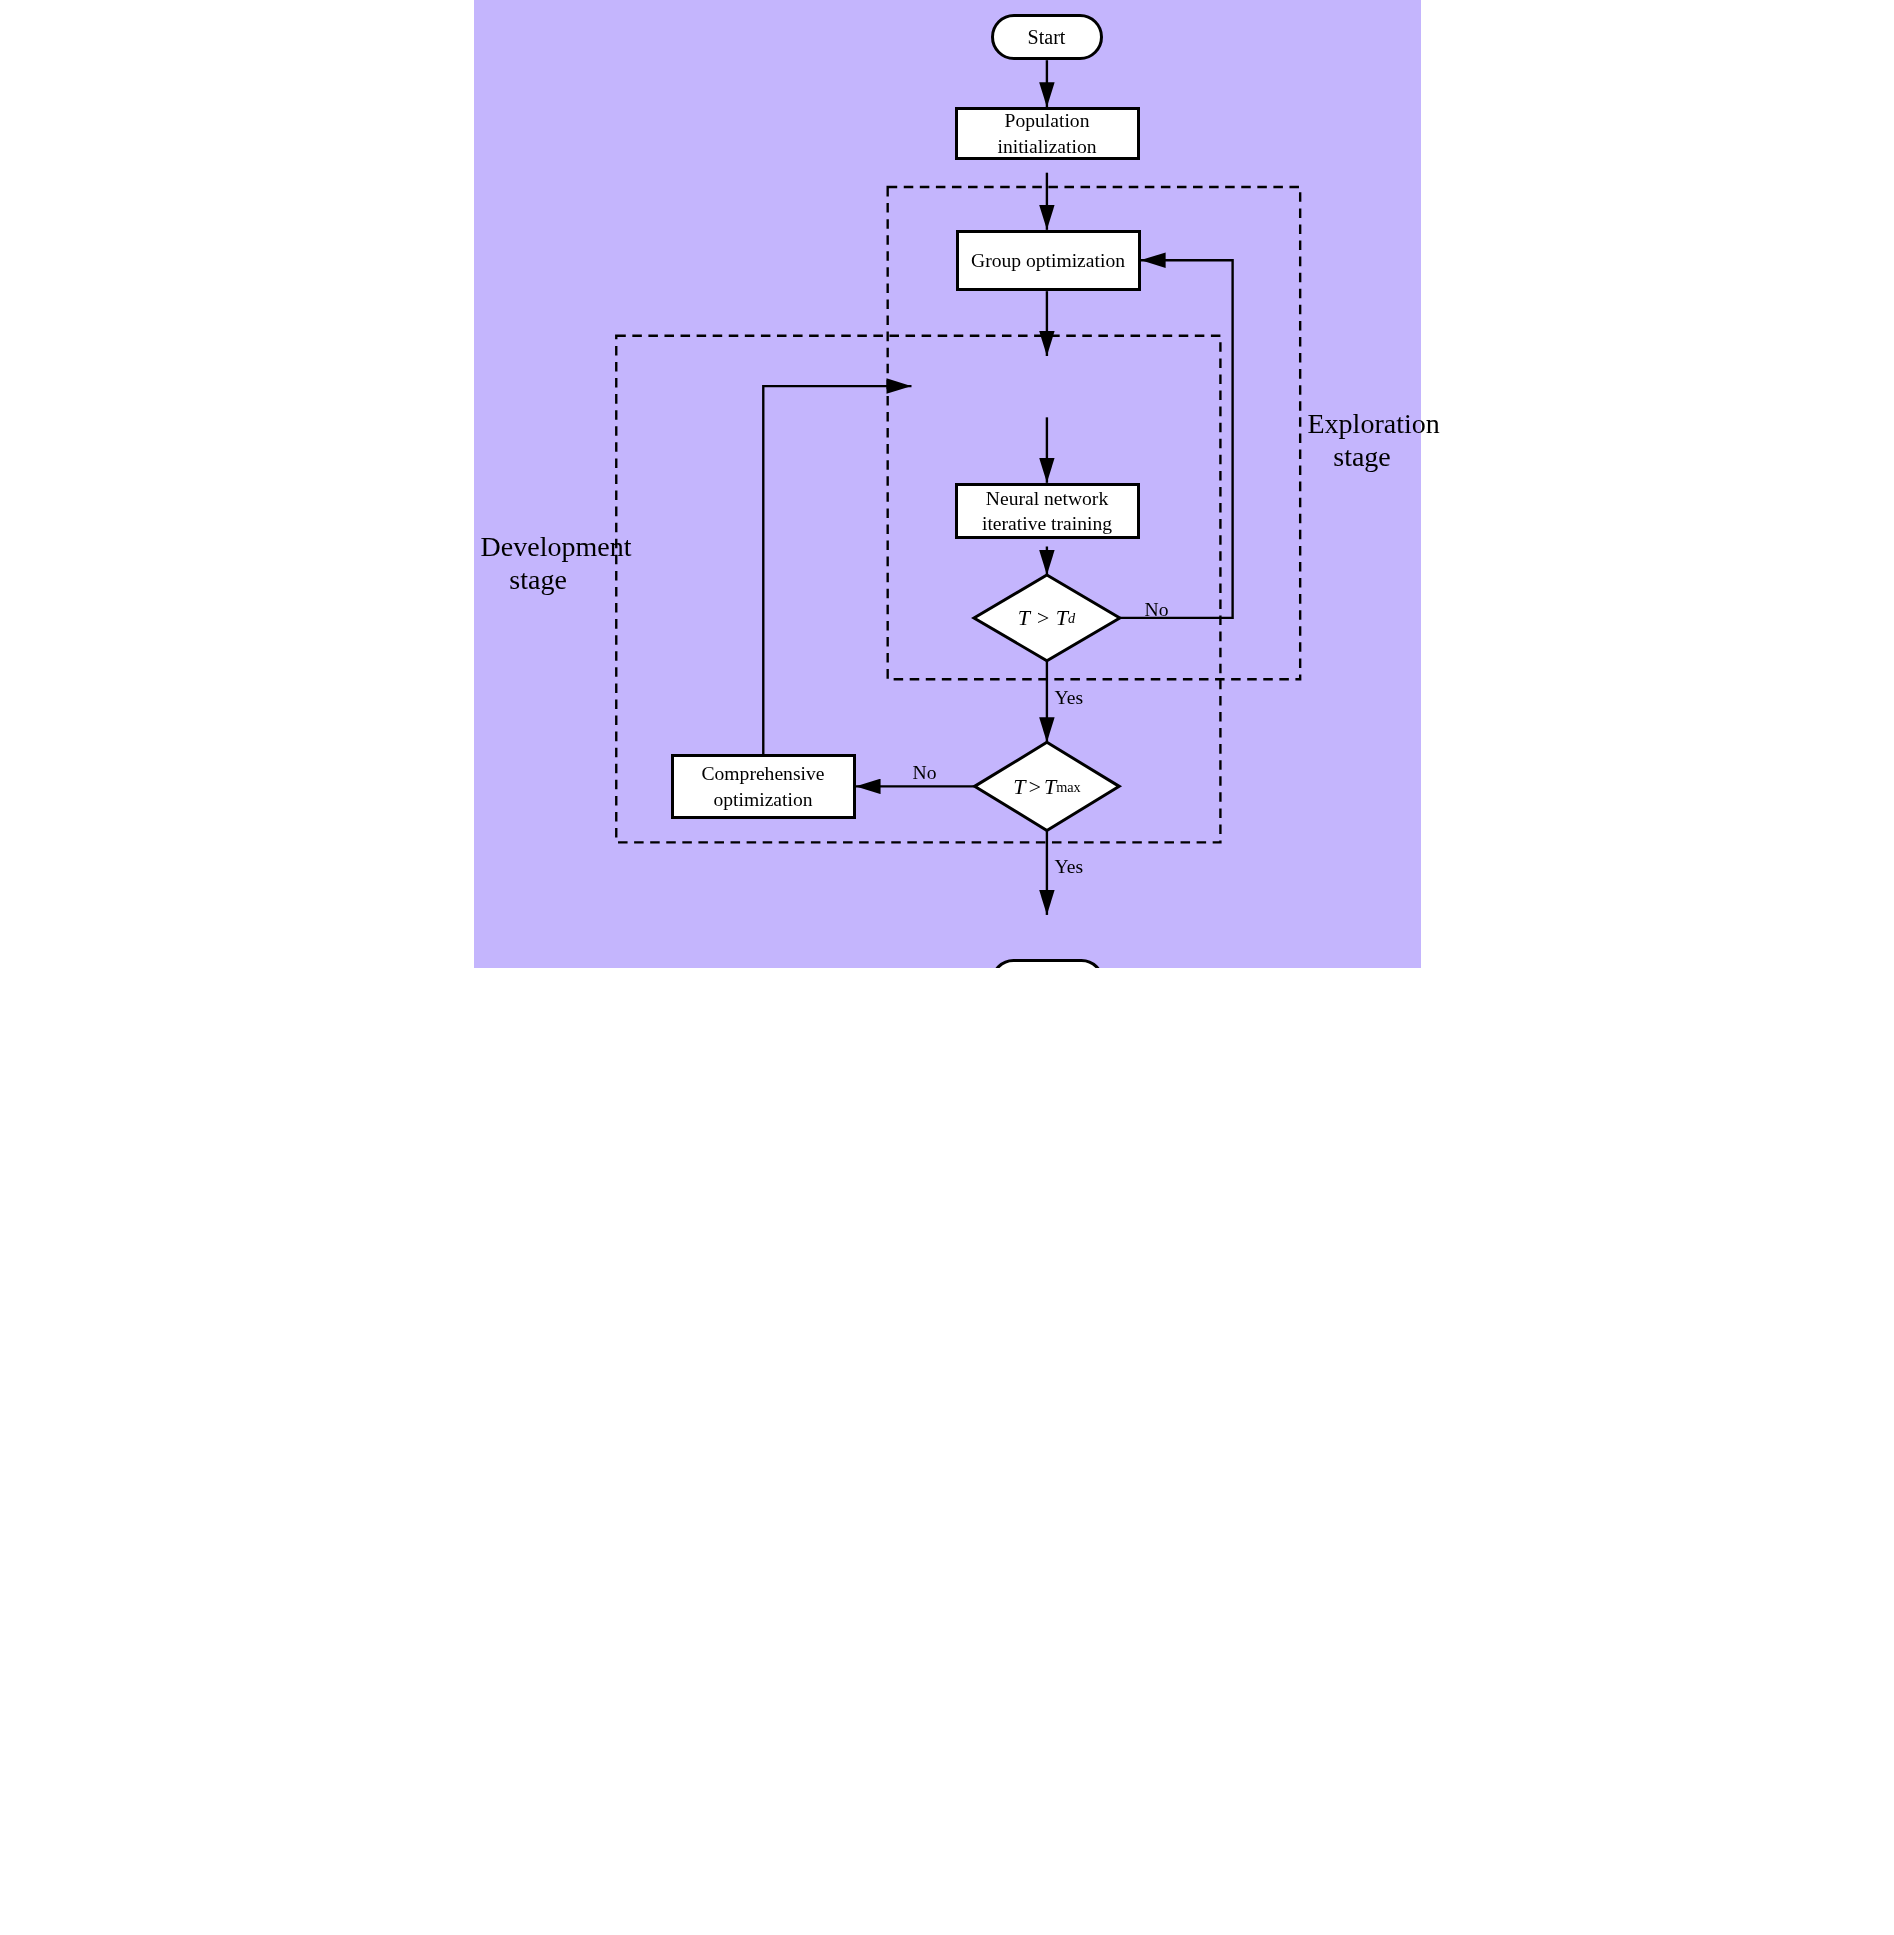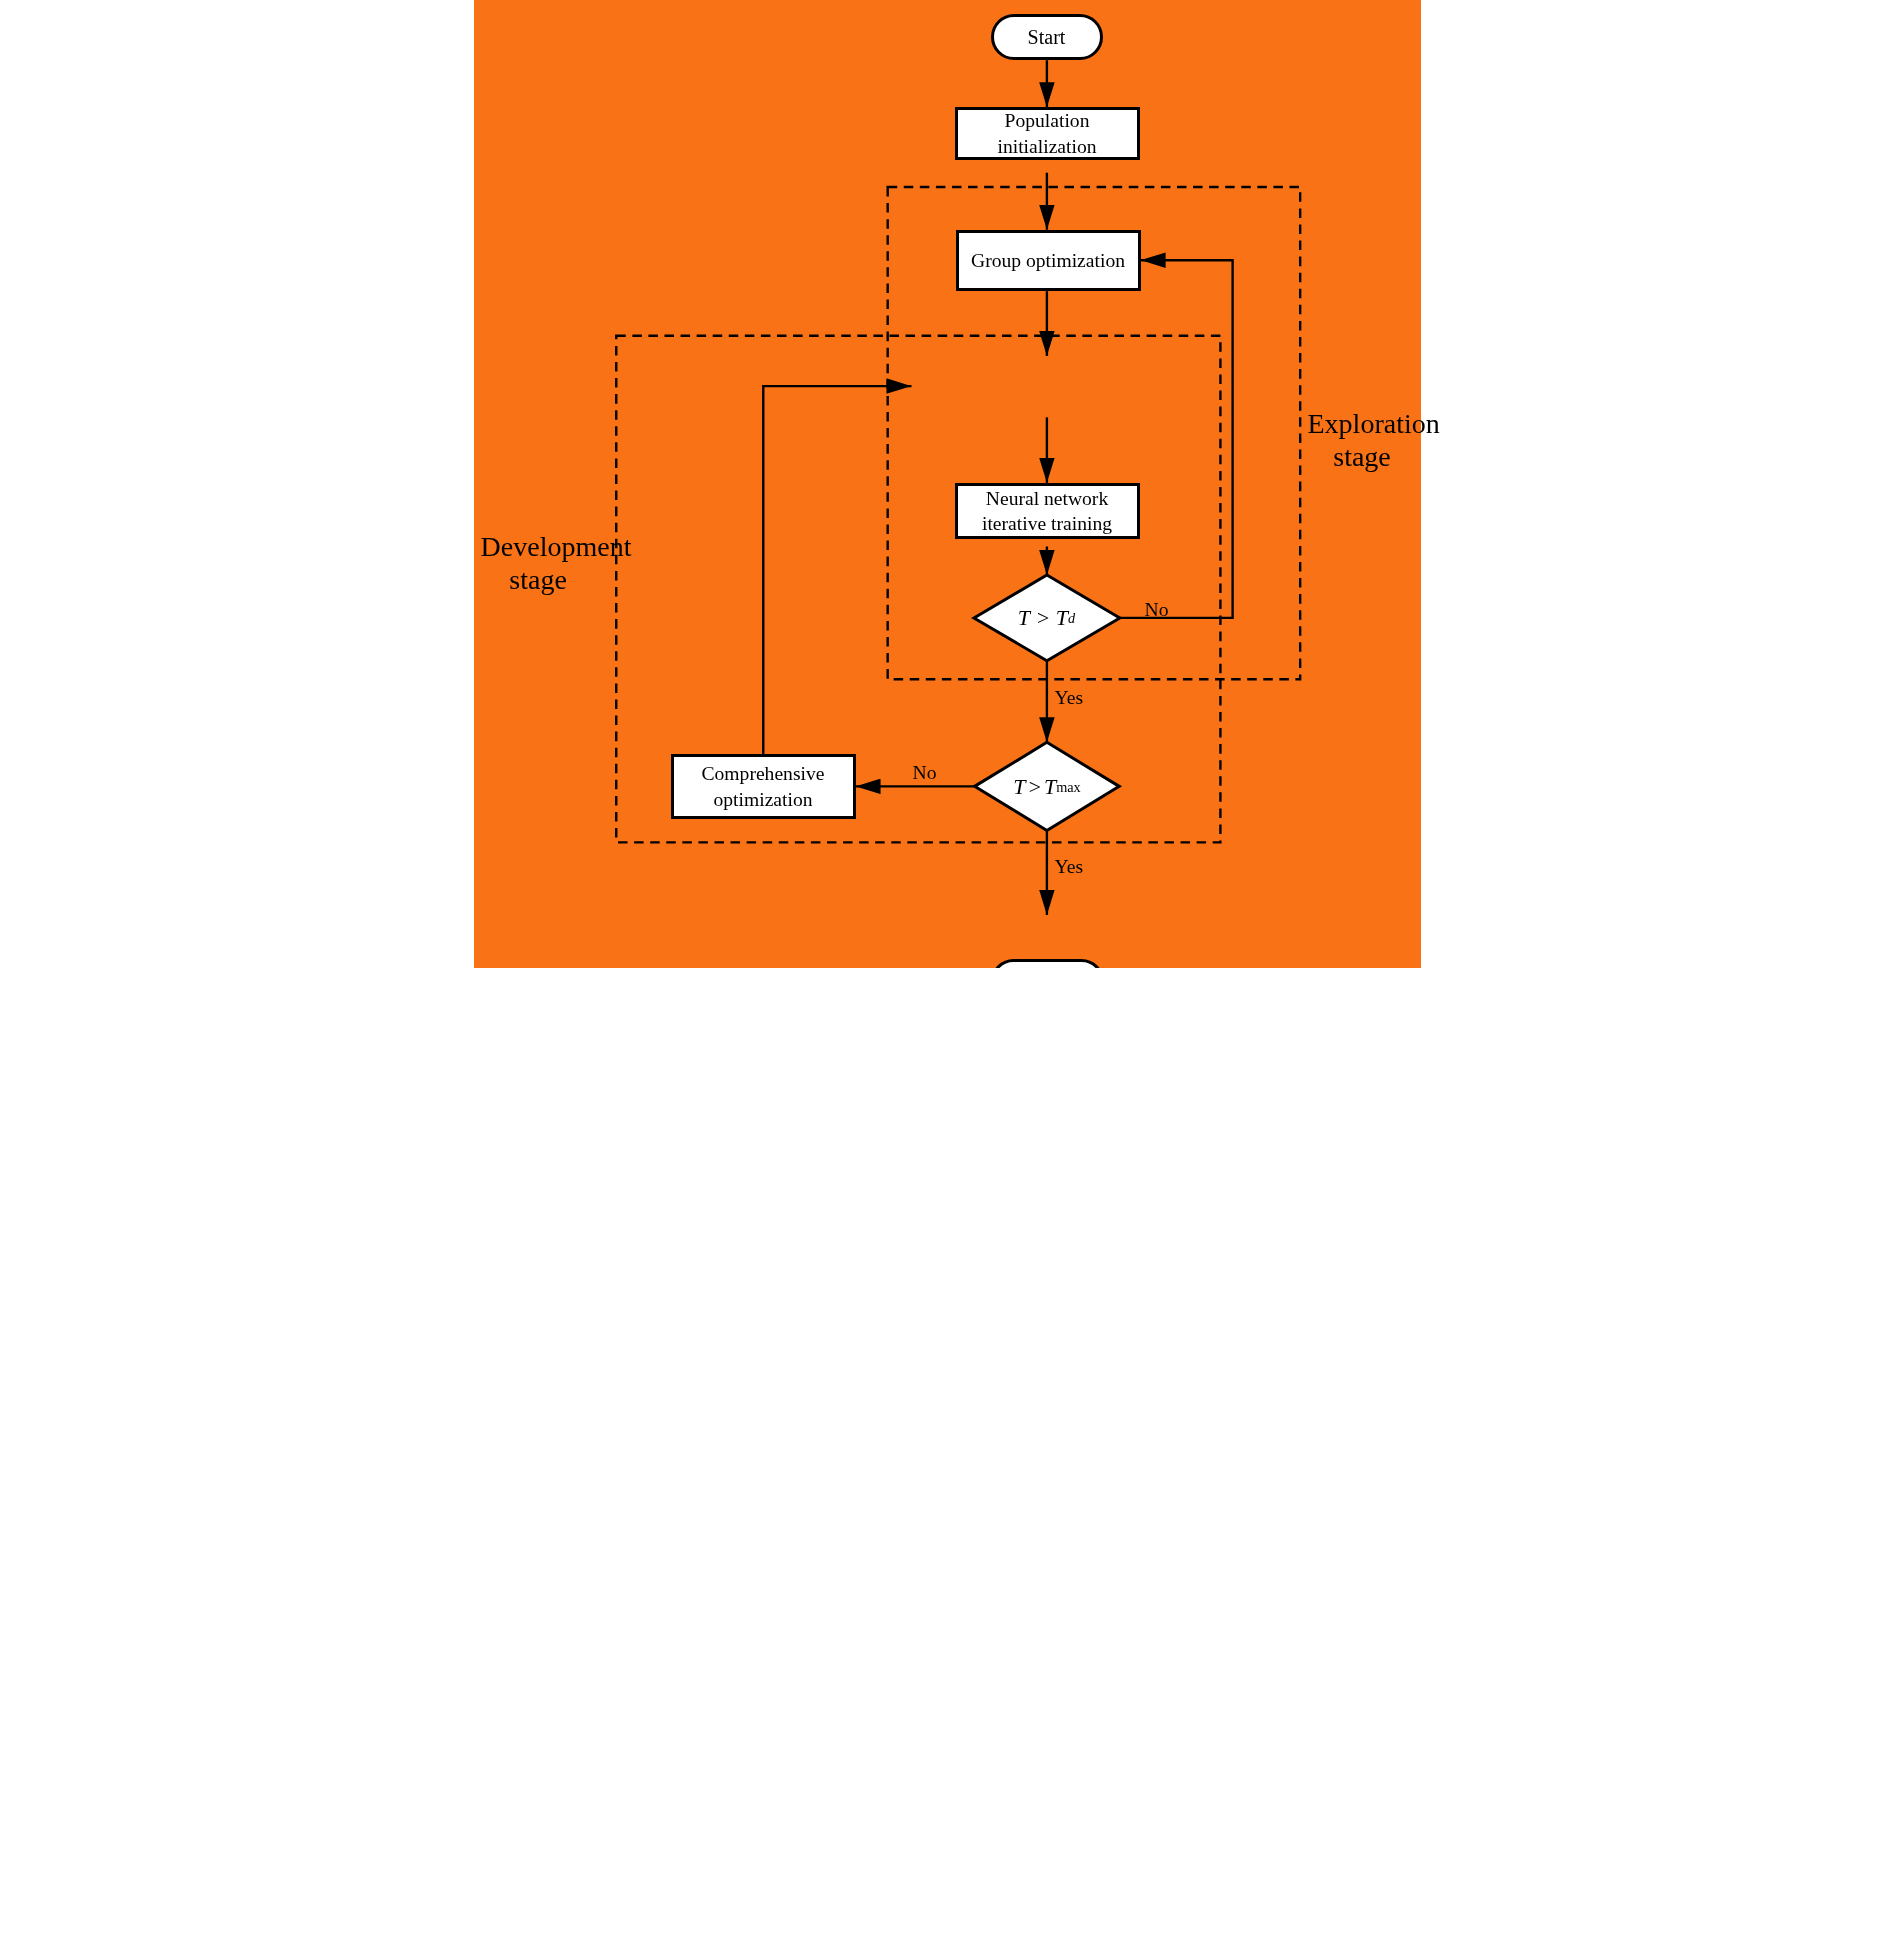--- a/index.html
+++ b/index.html
@@ -5,21 +5,21 @@
   html, body {
     margin: 0;
     padding: 0;
     background: #ffffff;
   }
   .canvas {
     position: relative;
     width: 947px;
     height: 968px;
     margin: 0 auto;
-    background: #f97316;
+    background: #c4b5fd;
     font-family: "Liberation Serif", "DejaVu Serif", serif;
     color: #000000;
   }
   .canvas svg.wires {
     position: absolute;
     left: 0;
     top: 0;
     width: 947px;
     height: 968px;
   }

